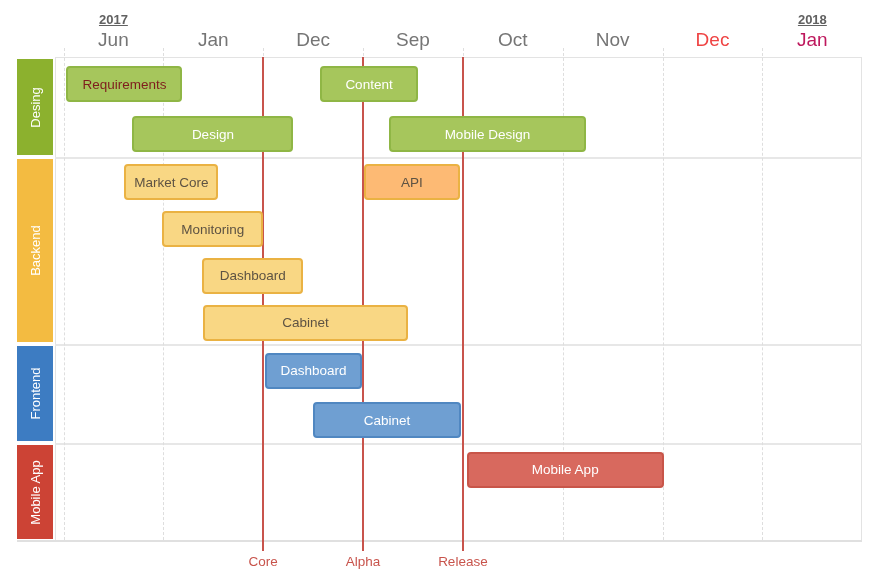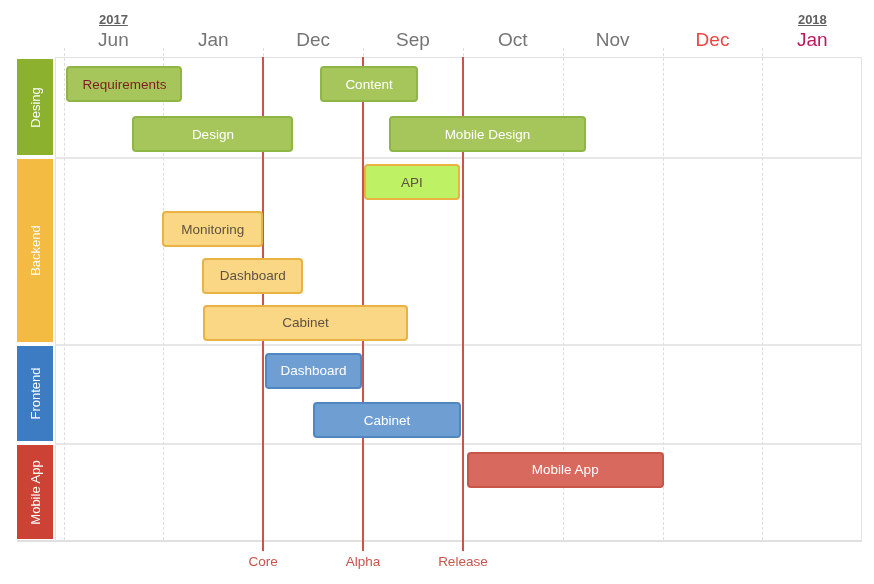--- a/index.html
+++ b/index.html
@@ -76,21 +76,24 @@
     </div>
     <div class="bar" style="left: 132.397px; width: 161px; top: 116px; background: rgb(166, 198, 92); border-color: rgb(143, 182, 69); color: rgb(255, 255, 255);">
       <span>Design</span>
     </div>
     <div class="bar" style="left: 320.114px; width: 97.853px; top: 66px; background: rgb(166, 198, 92); border-color: rgb(143, 182, 69); color: rgb(255, 255, 255);">
       <span>Content</span>
     </div>
     <div class="bar" style="left: 362.051px; width: 196.704px; top: 116px; background: rgb(166, 198, 92); border-color: rgb(143, 182, 69); color: rgb(255, 255, 255); margin-left: 27px;">
       <span>Mobile Design</span>
     </div>
-    <div class="bar" style="left: 364.048px; width: 95.856px; top: 164.375px; background: #bef264; border-color: rgb(234, 178, 67); color: rgb(94, 83, 67);">
+    <div class="bar" style="left: 124.409px; width: 93.859px; top: 164.375px; background: rgb(249, 215, 132); border-color: rgb(234, 178, 67); color: rgb(94, 83, 67);">
+      <span>Market Core</span>
+    </div>
+    <div class="bar" style="left: 364.048px; width: 95.856px; top: 164.375px; background: #fdba74; border-color: rgb(234, 178, 67); color: rgb(94, 83, 67);">
       <span>API</span>
     </div>
     <div class="bar" style="left: 162.351px; width: 101px; top: 211.125px; background: rgb(249, 215, 132); border-color: rgb(234, 178, 67); color: rgb(94, 83, 67);">
       <span>Monitoring</span>
     </div>
     <div class="bar" style="left: 202.291px; width: 100.849px; top: 257.875px; background: rgb(249, 215, 132); border-color: rgb(234, 178, 67); color: rgb(94, 83, 67);">
       <span>Dashboard</span>
     </div>
     <div class="bar" style="left: 203.29px; width: 204.692px; top: 304.625px; background: rgb(249, 215, 132); border-color: rgb(234, 178, 67); color: rgb(94, 83, 67);">
       <span>Cabinet</span>

